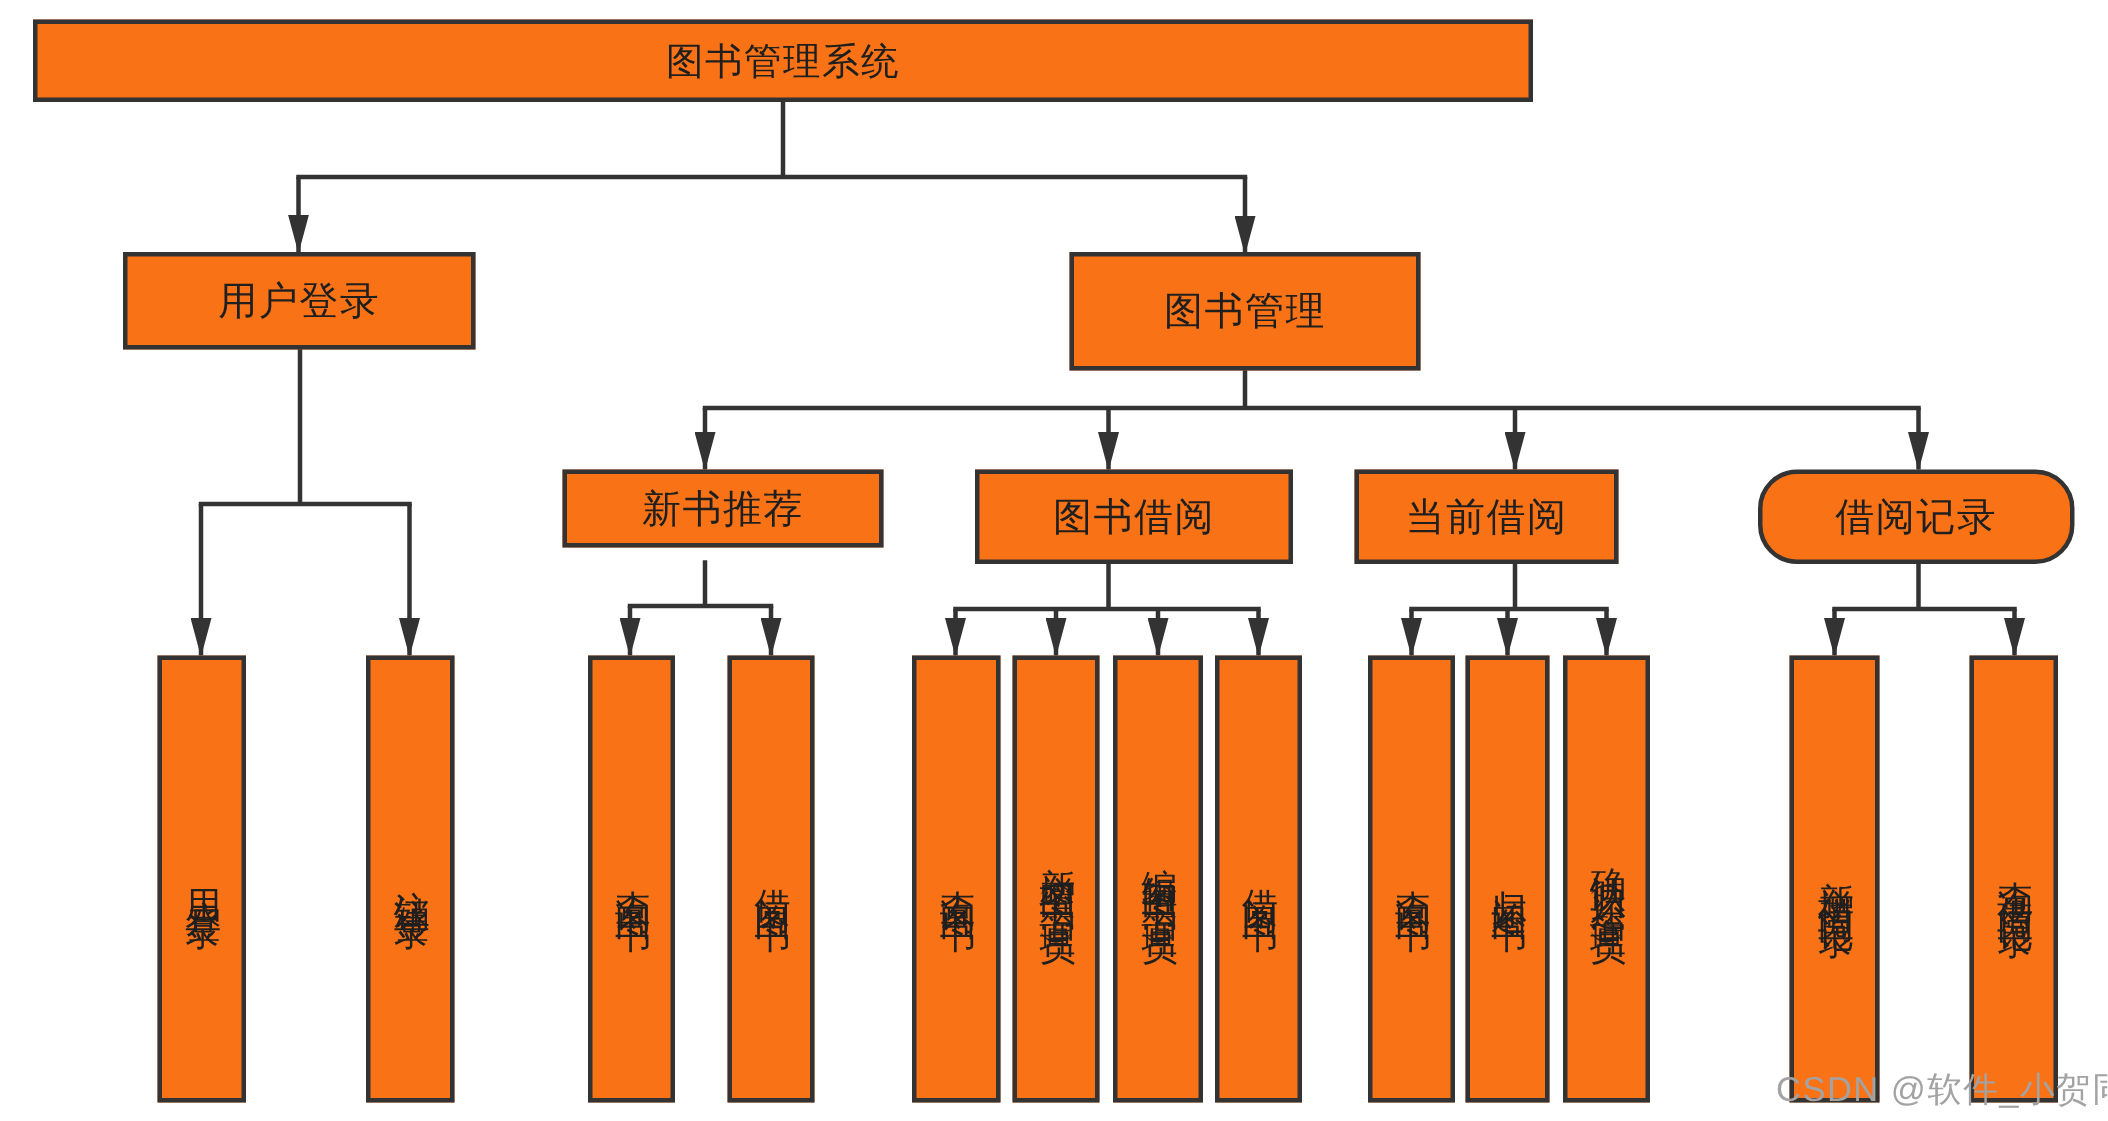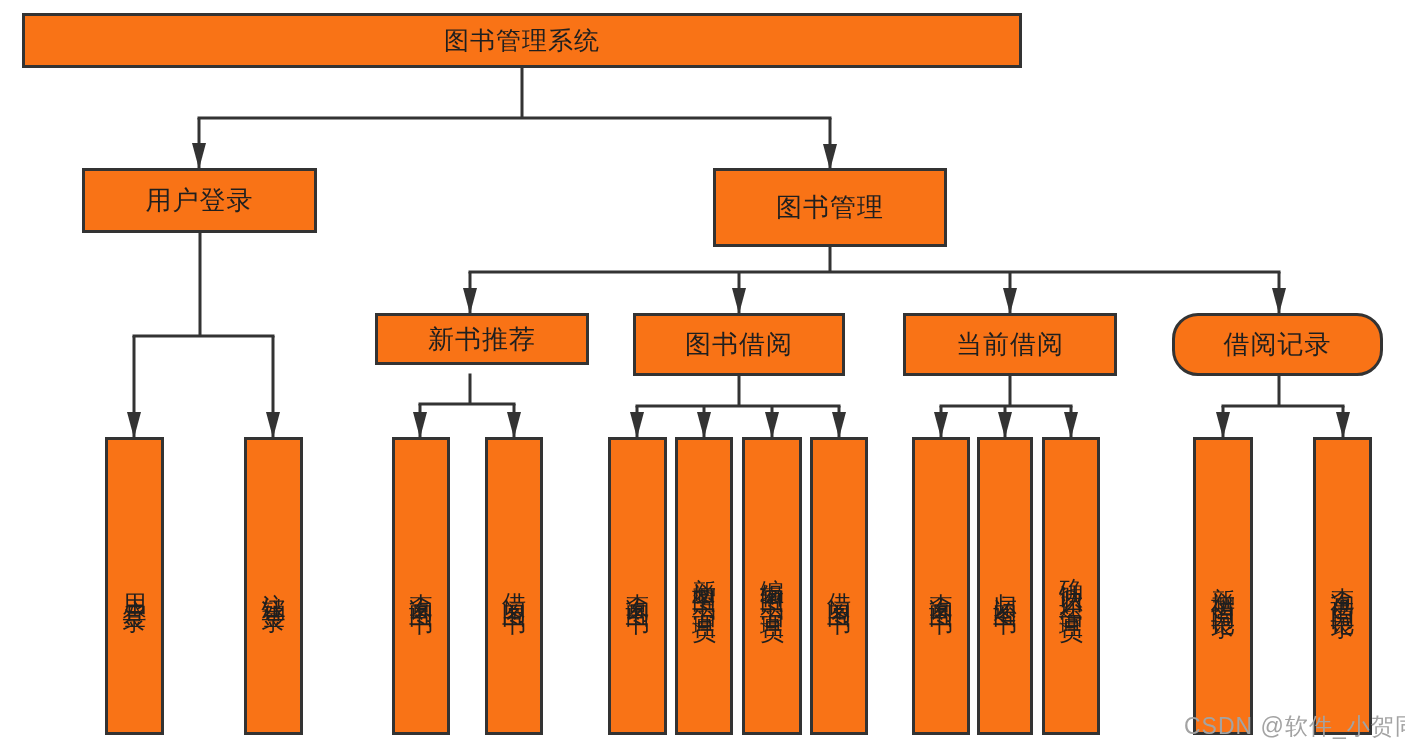--- a/index.html
+++ b/index.html
@@ -90,24 +90,24 @@
   <div class="node h-node" style="left:82px;top:168px;width:235px;height:65px;">
     <span>用户登录</span>
   </div>
   <div class="node h-node" style="left:713px;top:168px;width:234px;height:79px;">
     <span>图书管理</span>
   </div>
 
   <div class="node h-node" style="left:363px;top:313px;width:214px;height:52px;margin-left:12px;">
     <span>新书推荐</span>
   </div>
-  <div class="node h-node" style="left:633px;top:313px;width:212px;height:63px;">
+  <div class="node h-node" style="left:650px;top:313px;width:212px;height:63px;">
     <span>图书借阅</span>
   </div>
-  <div class="node h-node" style="left:903px;top:313px;width:214px;height:63px;font-family:Liberation Mono, monospace;">
+  <div class="node h-node" style="left:903px;top:313px;width:176px;height:63px;font-family:Liberation Mono, monospace;">
     <span>当前借阅</span>
   </div>
   <div class="node h-node" style="left:1172px;top:313px;width:211px;height:63px;border-radius:26px;">
     <span>借阅记录</span>
   </div>
 
   <div class="node v-node" style="left:105px;top:437px;width:59px;height:298px;">
     <span>用户登录</span>
   </div>
   <div class="node v-node" style="left:244px;top:437px;width:59px;height:298px;">

